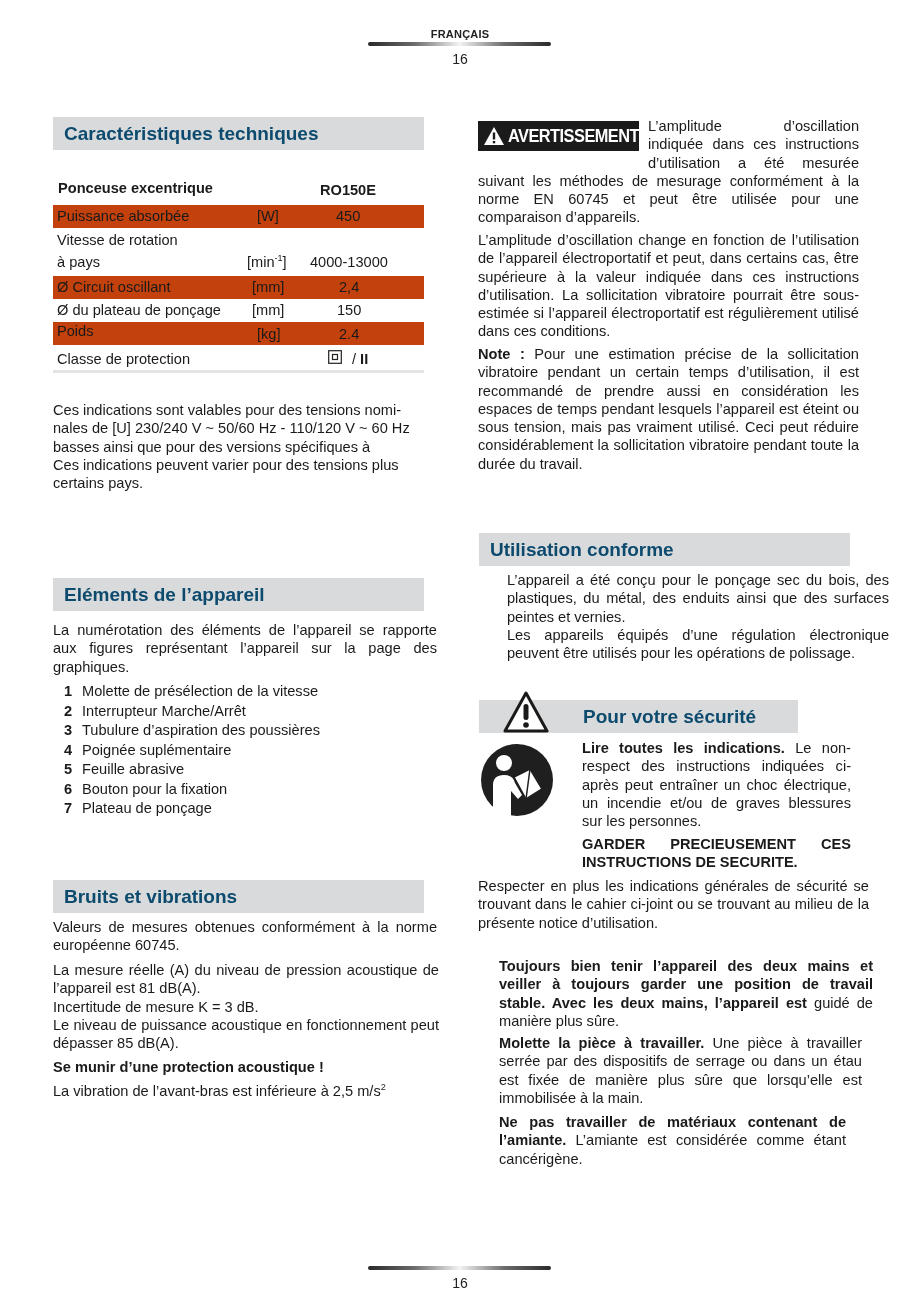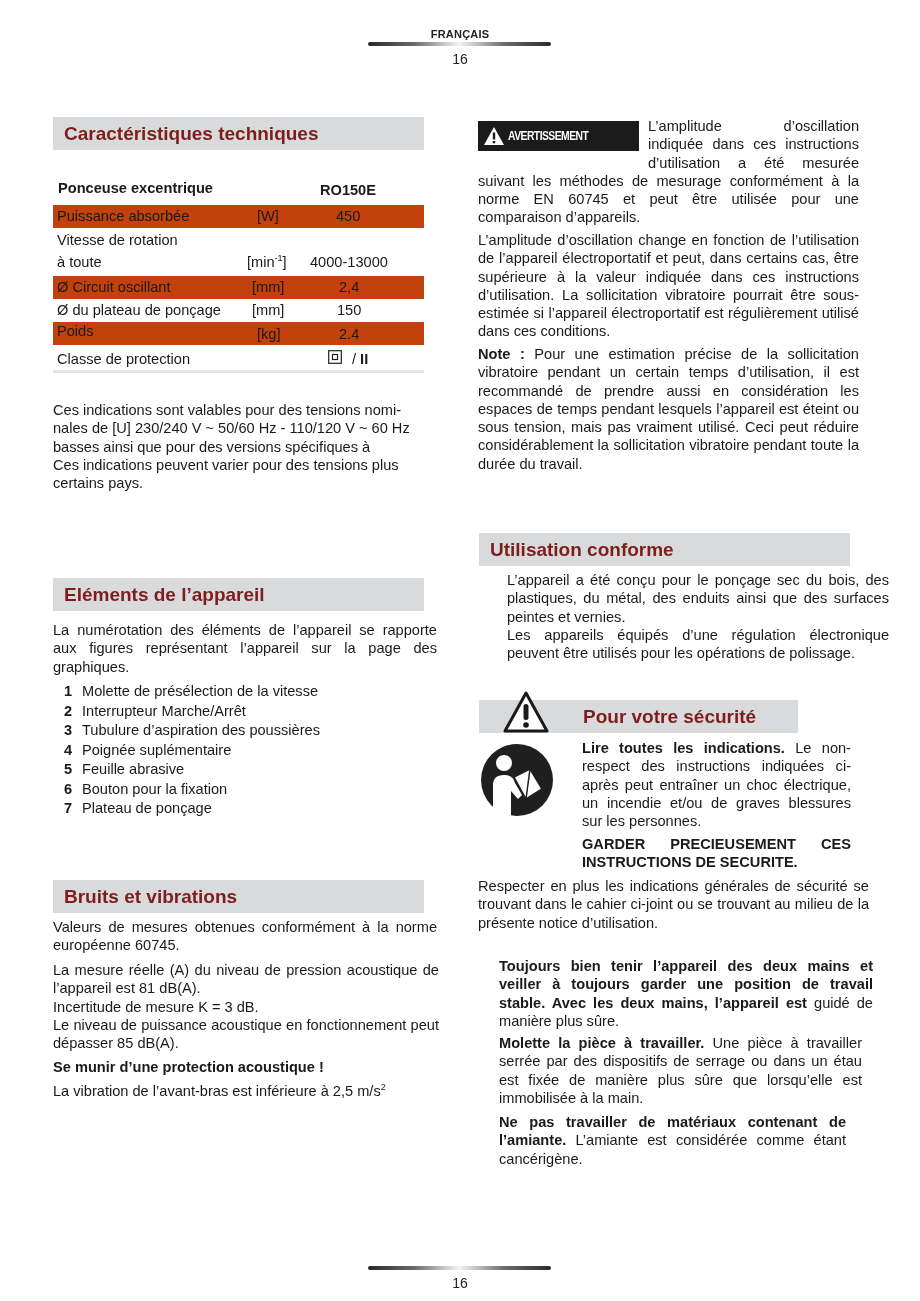--- a/index.html
+++ b/index.html
@@ -8,41 +8,41 @@
 
   .hdr-title { position:absolute; top:25px; left:0; width:920px; text-align:center; font-size:11px; font-weight:bold; letter-spacing:0.2px; color:#222; }
   .hdr-rule { position:absolute; top:42px; left:368px; width:183px; height:4px; border-radius:2px;
               background:linear-gradient(90deg,#2a2a2a 0%,#6a6a6a 25%,#f4f4f4 50%,#6a6a6a 75%,#2a2a2a 100%); }
   .hdr-page { position:absolute; top:50px; left:0; width:920px; text-align:center; font-size:14px; color:#222; }
   .ftr-rule { position:absolute; top:1266px; left:368px; width:183px; height:4px; border-radius:2px;
               background:linear-gradient(90deg,#2a2a2a 0%,#6a6a6a 25%,#f4f4f4 50%,#6a6a6a 75%,#2a2a2a 100%); }
   .ftr-page { position:absolute; top:1274px; left:0; width:920px; text-align:center; font-size:14px; color:#222; }
 
   .sect-bar { position:absolute; background:#d9dadb; height:33px; }
-  .sect-bar .t { position:absolute; left:11px; top:6px; font-size:19px; font-weight:bold; color:#7f1d1d; line-height:22px; }
+  .sect-bar .t { position:absolute; left:11px; top:6px; font-size:19px; font-weight:bold; color:#0c4a6e; line-height:22px; }
 
   .blk { position:absolute; }
   .p { text-align:justify; }
   .b { font-weight:bold; }
 
   
   .spec { position:absolute; left:53px; width:371px; }
   .srow { position:relative; height:23px; }
   .srow.shade { background:#c2410c; }
   .srow span { position:absolute; top:2px; white-space:nowrap; }
   .c1 { left:4px; }
   .sup { font-size:9px; vertical-align:super; line-height:0; }
 
   
   .li { position:relative; height:19.5px; }
   .li .n { position:absolute; left:11px; font-weight:bold; width:12px; }
   .li .tx { position:absolute; left:29px; }
 
   .warn-badge { position:absolute; left:478px; top:121px; width:161px; height:30px; background:#1b1b1b;
-                color:#fff; font-weight:bold; font-size:12px; line-height:30px; letter-spacing:-0.6px; }
+                color:#fff; font-weight:bold; font-size:19px; line-height:30px; letter-spacing:-0.6px; }
   .warn-badge .tri { position:absolute; left:5px; top:5px; width:22px; height:20px; }
   .warn-badge .lbl { position:absolute; left:30px; top:0; transform:scaleX(0.86); transform-origin:left center; }
 </style>
 </head>
 <body>
 
 <div class="hdr-title">FRANÇAIS</div>
 <div class="hdr-rule"></div>
 <div class="hdr-page">16</div>
 
@@ -54,21 +54,21 @@
 <div class="blk b" style="left:320px; top:181px;">RO150E</div>
 
 <div class="spec" style="top:205px;">
   <div class="srow shade">
     <span class="c1">Puissance absorbée</span>
     <span style="left:204px;">[W]</span>
     <span style="left:283px;">450</span>
   </div>
   <div class="srow" style="height:48px;">
     <span class="c1" style="top:3px;">Vitesse de rotation</span>
-    <span class="c1" style="top:25px;">à toute</span>
+    <span class="c1" style="top:25px;">à pays</span>
     <span style="left:194px; top:25px;"><span style="position:static;">[min</span><span class="sup" style="position:static;">-1</span><span style="position:static;">]</span></span>
     <span style="left:257px; top:25px;">4000-13000</span>
   </div>
   <div class="srow shade">
     <span class="c1">Ø Circuit oscillant</span>
     <span style="left:199px;">[mm]</span>
     <span style="left:286px;">2,4</span>
   </div>
   <div class="srow">
     <span class="c1">Ø du plateau de  ponçage</span>

